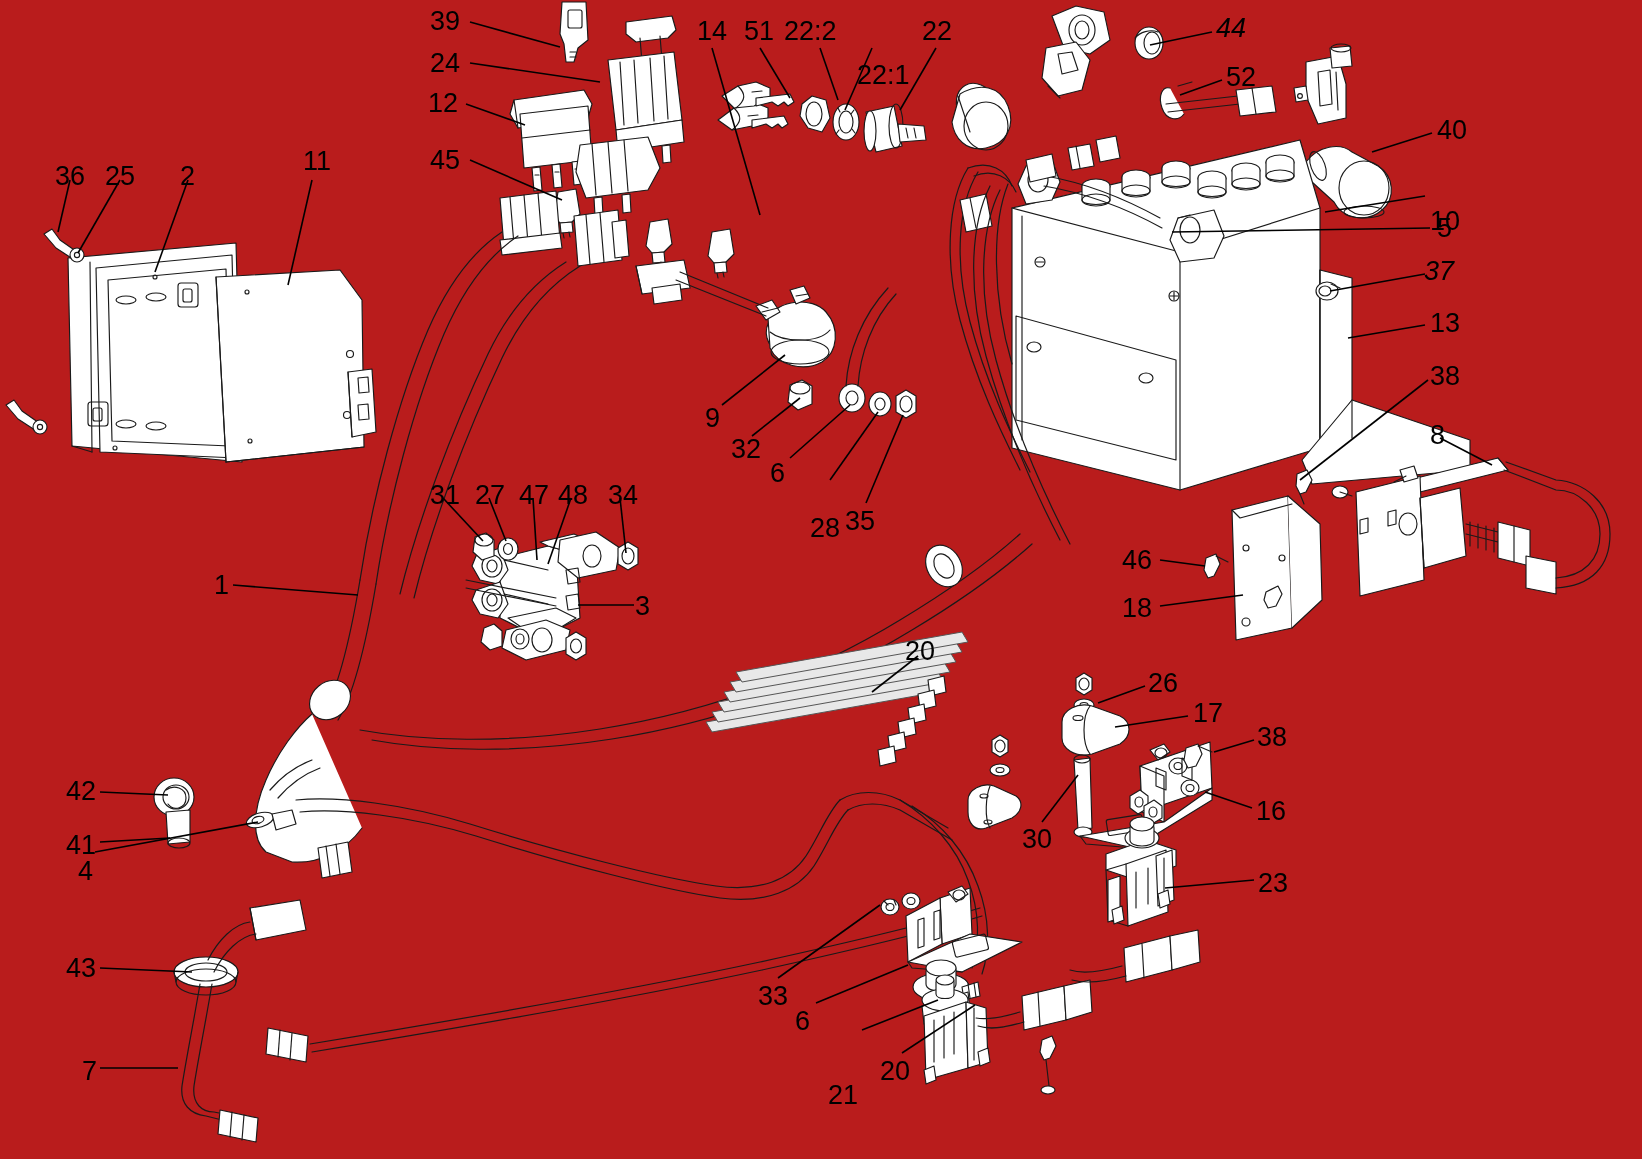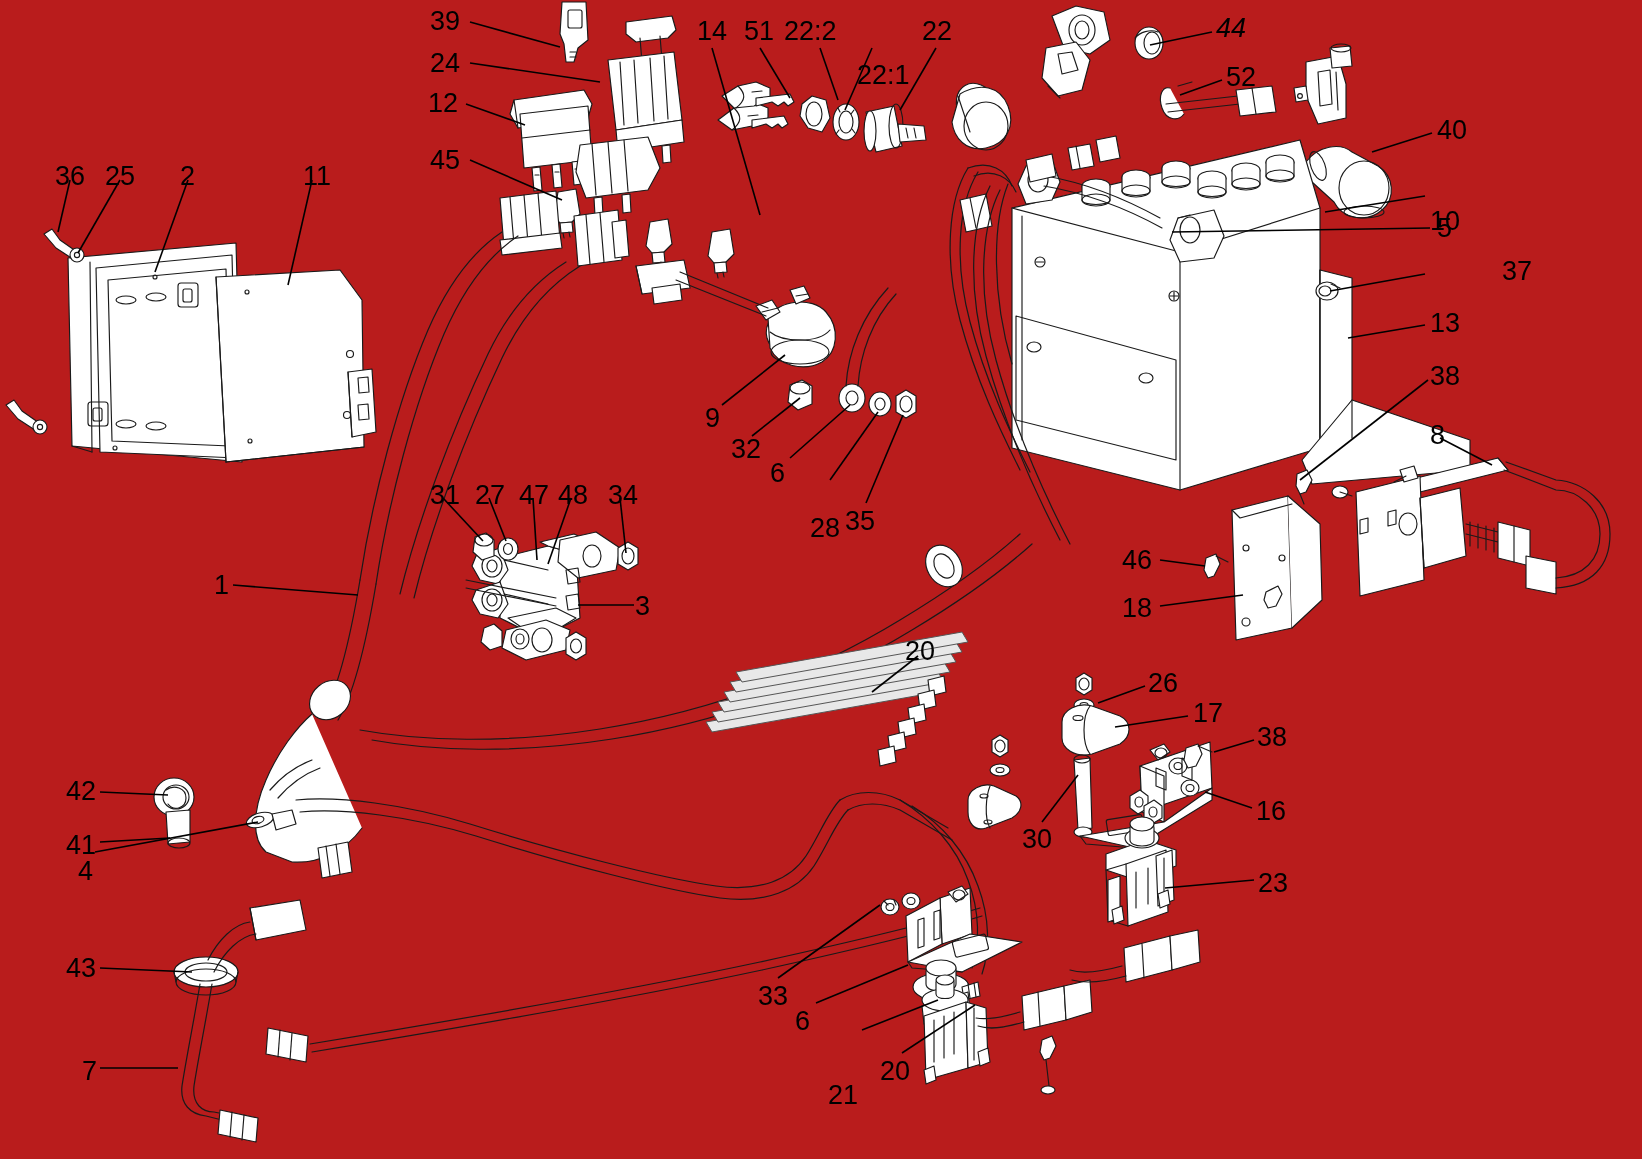--- a/index.html
+++ b/index.html
@@ -706,25 +706,25 @@
       <div class="callout" style="left: 857px; top: 18px; margin-top: 44px;">22:1</div>
       <div class="callout" style="left: 922px; top: 18px;">22</div>
       <div class="callout" style="left: 1216px; top: 15px; font-style: italic;">44</div>
       <div class="callout" style="left: 430px; top: 50px;">24</div>
       <div class="callout" style="left: 1226px; top: 64px;">52</div>
       <div class="callout" style="left: 428px; top: 90px;">12</div>
       <div class="callout" style="left: 1437px; top: 117px;">40</div>
       <div class="callout" style="left: 55px; top: 163px;">36</div>
       <div class="callout" style="left: 105px; top: 163px;">25</div>
       <div class="callout" style="left: 180px; top: 163px;">2</div>
-      <div class="callout" style="left: 303px; top: 163px;">11</div>
+      <div class="callout" style="left: 303px; top: 148px;">11</div>
       <div class="callout" style="left: 430px; top: 147px;">45</div>
       <div class="callout" style="left: 1430px; top: 180px; margin-top: 28px;">10</div>
       <div class="callout" style="left: 1437px; top: 215px;">5</div>
-      <div class="callout" style="left: 1502px; top: 258px;">37</div>
+      <div class="callout" style="left: 1424px; top: 258px; font-style: italic;">37</div>
       <div class="callout" style="left: 1430px; top: 310px;">13</div>
       <div class="callout" style="left: 1430px; top: 363px;">38</div>
       <div class="callout" style="left: 1430px; top: 422px;">8</div>
       <div class="callout" style="left: 705px; top: 405px;">9</div>
       <div class="callout" style="left: 731px; top: 436px;">32</div>
       <div class="callout" style="left: 770px; top: 460px;">6</div>
       <div class="callout" style="left: 810px; top: 483px; margin-top: 32px;">28</div>
       <div class="callout" style="left: 845px; top: 508px;">35</div>
       <div class="callout" style="left: 1122px; top: 547px;">46</div>
       <div class="callout" style="left: 1122px; top: 595px;">18</div>

